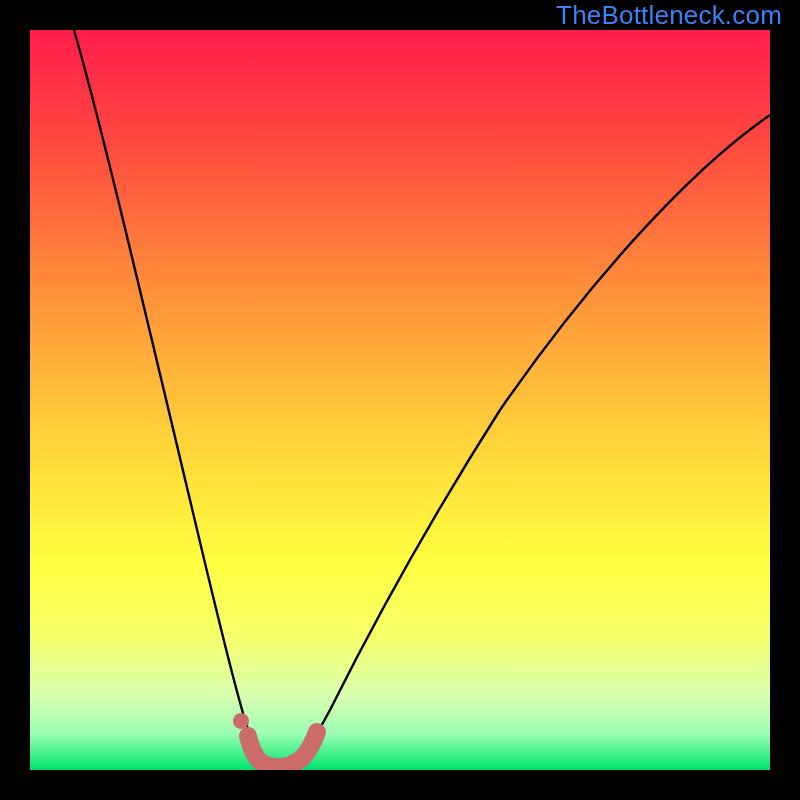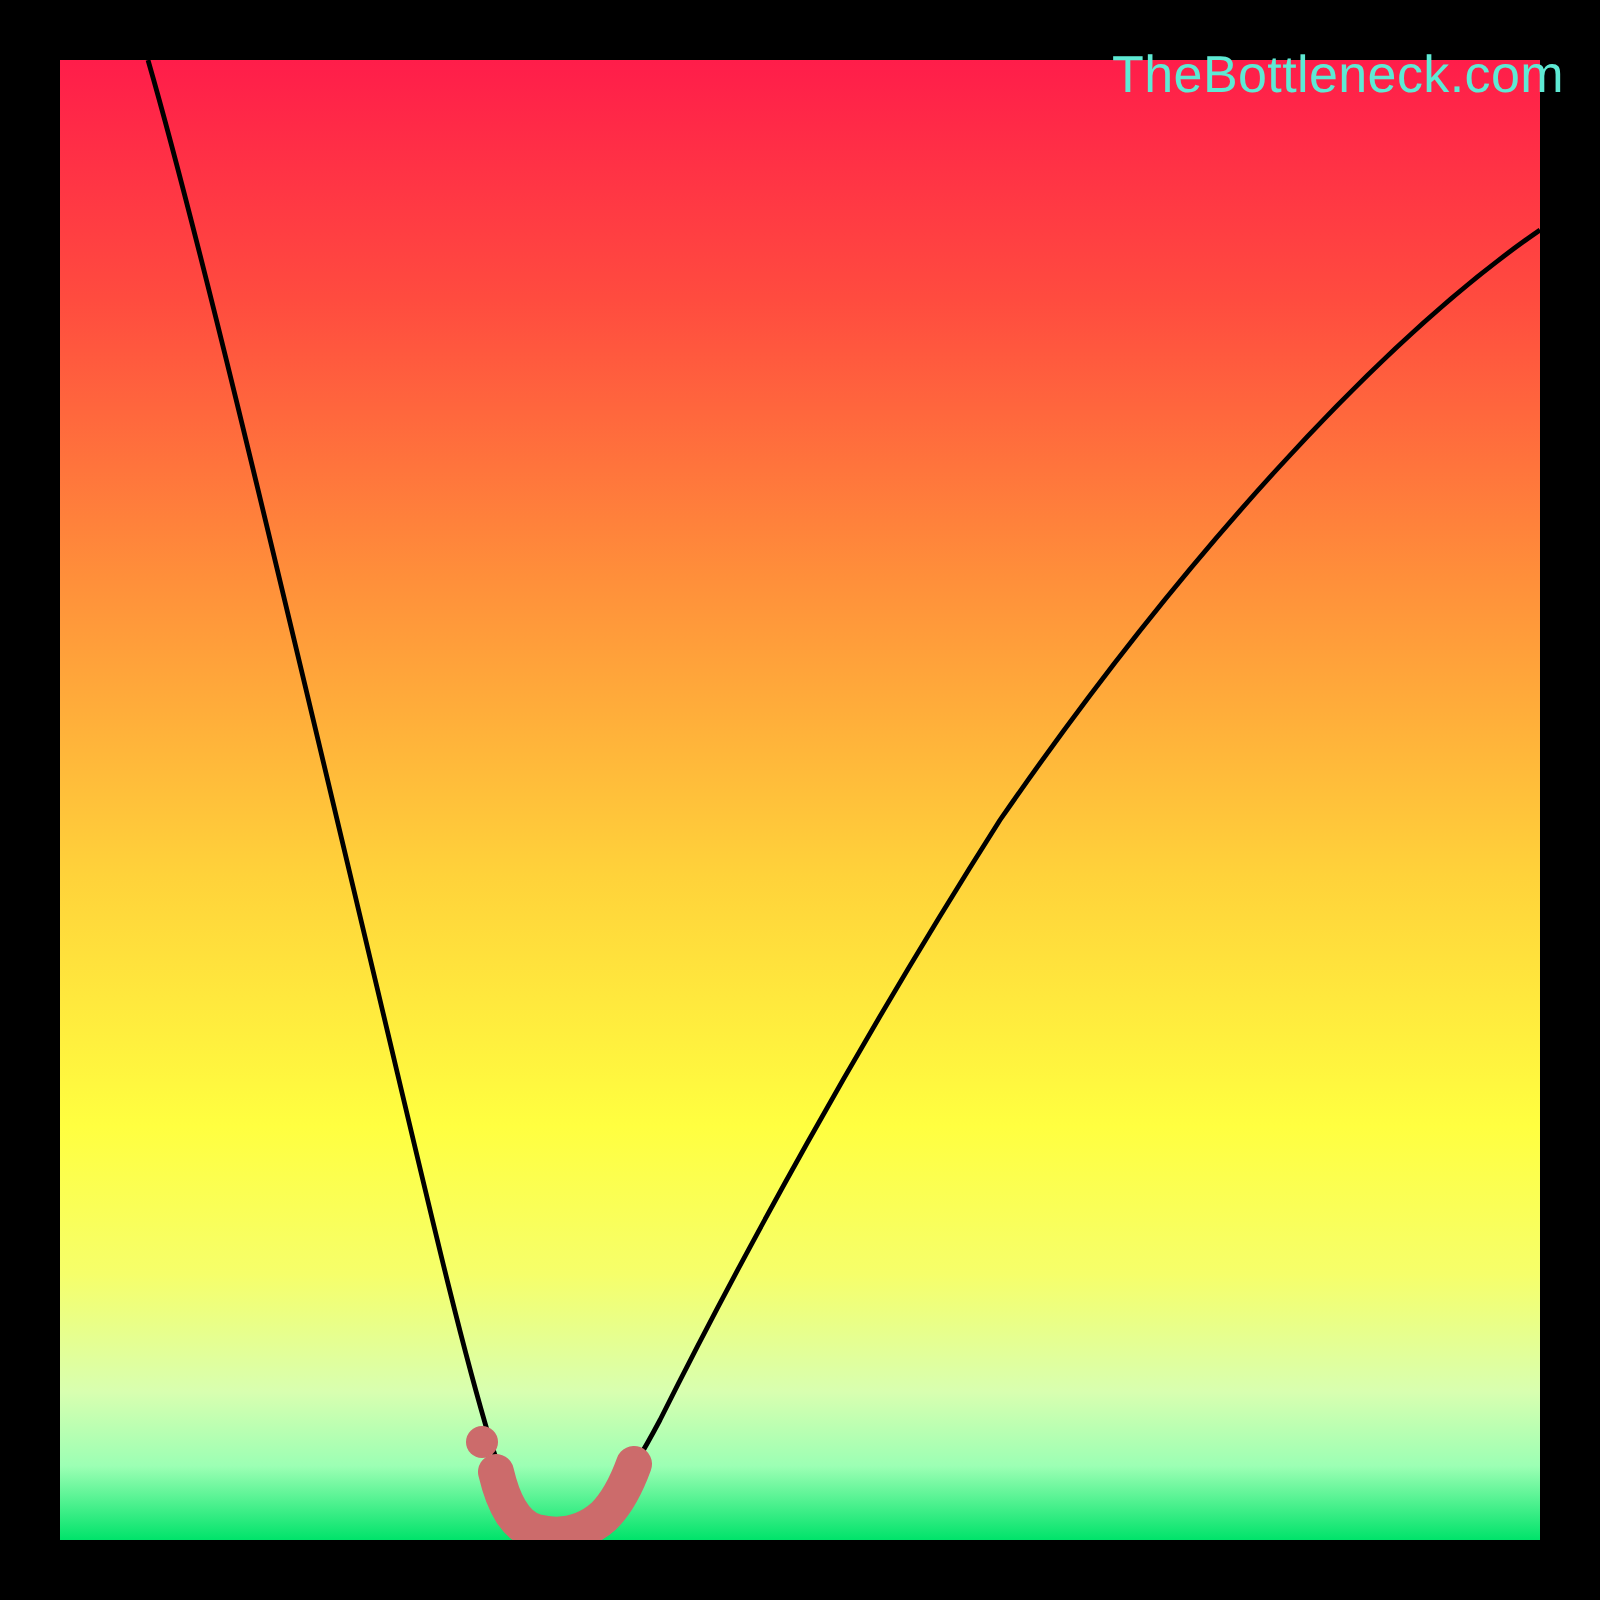--- a/index.html
+++ b/index.html
@@ -13,23 +13,23 @@
   }
   .plot-area {
     position: absolute;
     left: 30px;
     top: 30px;
     width: 740px;
     height: 740px;
   }
   .watermark {
     position: absolute;
-    top: 22px;
+    top: 0;
     right: 18px;
-    color: #5eead4;
+    color: #3b82f6;
     font-size: 26px;
     font-weight: 500;
     letter-spacing: 0.2px;
   }
 </style>
 </head>
 <body>
 
 <div class="plot-area">
   <svg viewBox="0 0 740 740" width="740" height="740" preserveAspectRatio="none">

